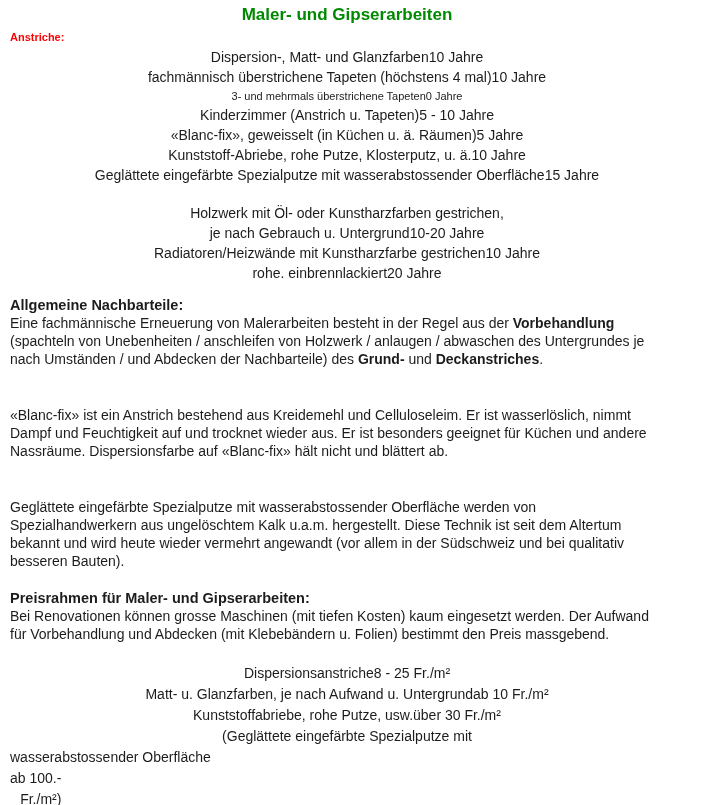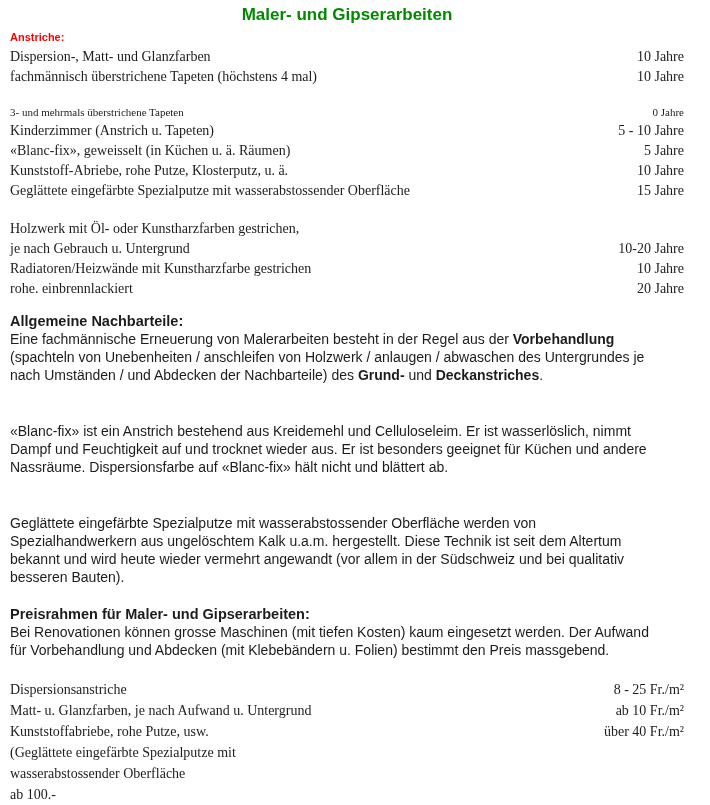--- a/index.html
+++ b/index.html
@@ -12,26 +12,26 @@
   .page { box-sizing: border-box; width: 710px; padding: 5px 26px 0 10px; }
 
   .title {
     font-size: 17px; line-height: 20px; font-weight: bold;
     text-align: center; margin: 0 0 4px 0;
   }
   .red-heading { font-size: 11px; line-height: 17px; font-weight: bold; }
 
   .rows { margin-top: 1px; }
   .row {
-    display: flex; justify-content: space-between; align-items: baseline;
-    font-size: 14px; line-height: 20px; font-family: Liberation Serif, serif;
+    display: flex; justify-content: center; align-items: baseline;
+    font-size: 14px; line-height: 20px;
   }
   .row .lbl { text-align: left; }
   .row .val { text-align: right; white-space: pre-line; }
-  .row.small { font-size: 11px; line-height: 18px; margin-top: 16px; }
+  .row.small { font-size: 11px; line-height: 18px; }
 
   .block2 { margin-top: 18px; }
 
   .black-heading { font-size: 14.5px; line-height: 18px; font-weight: bold; margin: 0; }
   .mt-heading1 { margin-top: 13px; }
   .mt-heading2 { margin-top: 19px; }
 
   .para {
     margin: 0; font-size: 14px; line-height: 18px;
     white-space: pre-line;
@@ -126,21 +126,21 @@
     <div class="row">
       <span class="lbl">Dispersionsanstriche</span>
       <span class="val">8 - 25 Fr./m²</span>
     </div>
     <div class="row">
       <span class="lbl">Matt- u. Glanzfarben, je nach Aufwand u. Untergrund</span>
       <span class="val">ab 10 Fr./m²</span>
     </div>
     <div class="row">
       <span class="lbl">Kunststoffabriebe, rohe Putze, usw.</span>
-      <span class="val">über 40 Fr./m²</span>
+      <span class="val">über 30 Fr./m²</span>
     </div>
     <div class="row">
       <span class="lbl">(Geglättete eingefärbte Spezialputze mit</span>
       <span class="val"></span>
     </div>
     <div class="row" style="align-items: flex-start; flex-direction: column;">
       <span class="lbl">wasserabstossender Oberfläche</span>
       <span class="val">ab 100.-
 Fr./m²)</span>
     </div>

